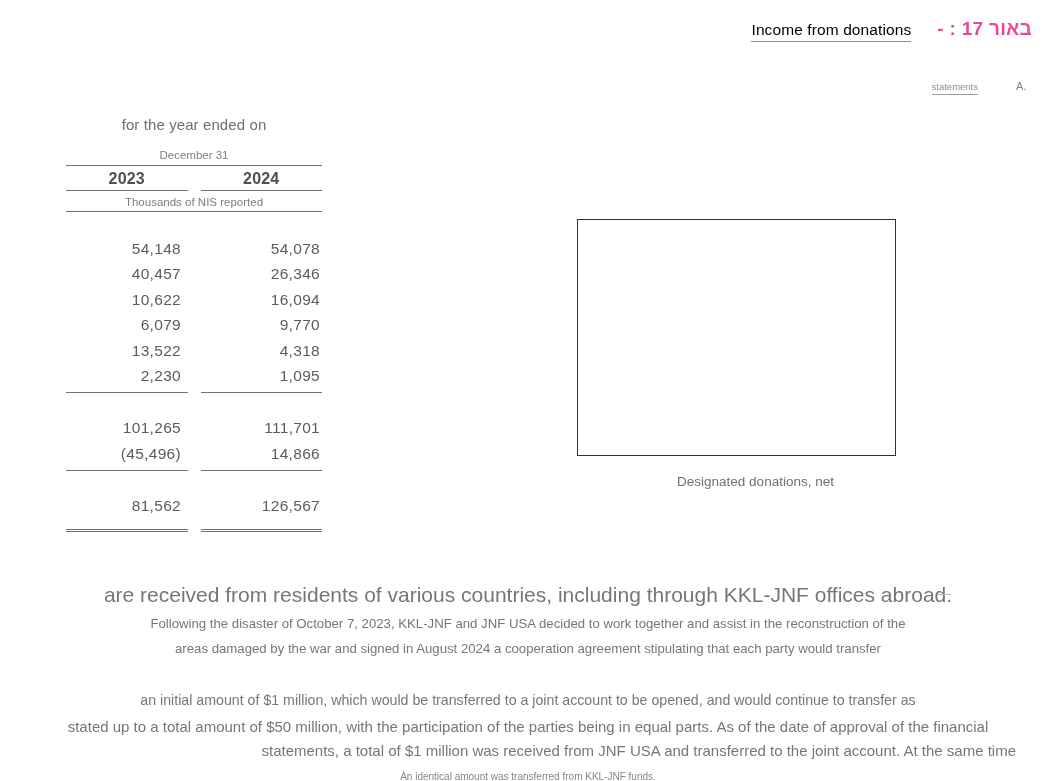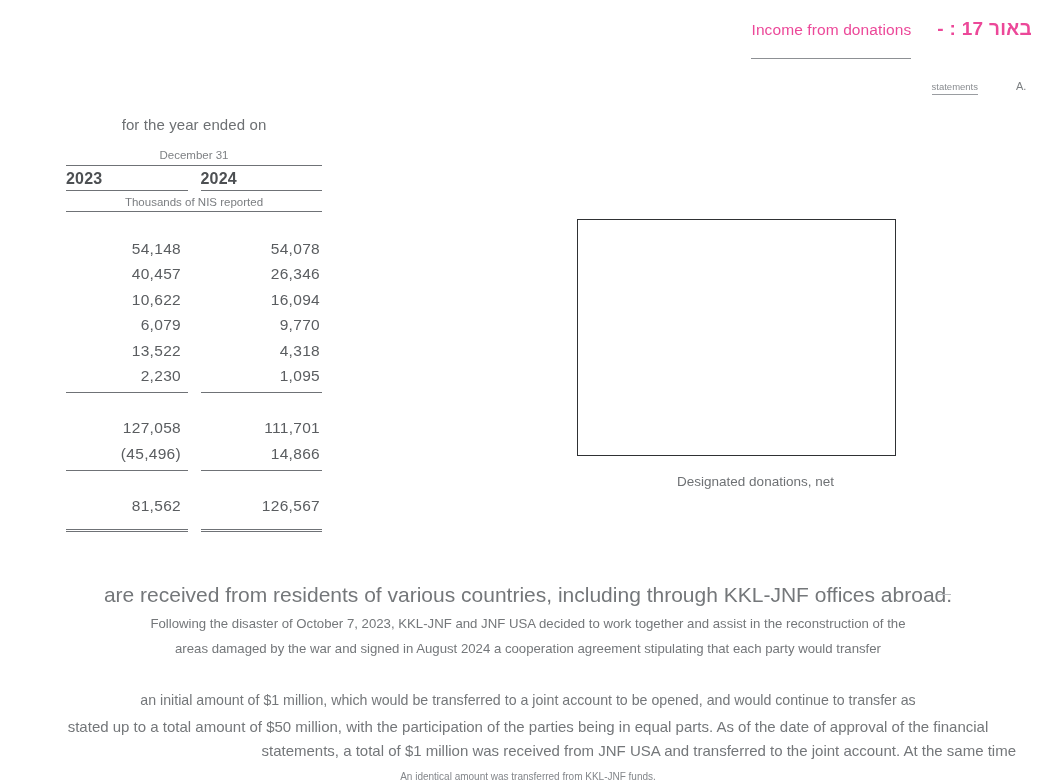--- a/index.html
+++ b/index.html
@@ -22,22 +22,22 @@
     position: absolute;
     top: 18px; left: 0; right: 24px;
     display: flex;
     justify-content: flex-end;
     align-items: baseline;
     gap: 26px;
   }
   #note-title {
     font-size: 15.5px;
     letter-spacing: .1px;
-    color: #ec4899;
-    padding-bottom: 19px;
+    color: #000000;
+    padding-bottom: 2px;
     border-bottom: 1.4px solid #8d9094;
     white-space: nowrap;
   }
   #note-label {
     direction: rtl;
     font-size: 19px;
     font-weight: 700;
     color: #ec4899;
     white-space: nowrap;
     letter-spacing: .3px;
@@ -104,21 +104,21 @@
     border-bottom: 1.1px solid #6f7276;
     height: 3.5px;
   }
 
   .year-row {
     display: flex; gap: 13px;
     margin: 4px 0 2px 0;
   }
   .year-row > div {
     flex: 1 1 0;
-    text-align: left;
+    text-align: center;
     font-size: 16px;
     font-weight: 600;
     color: #4d5053;
     letter-spacing: .2px;
   }
   #units-label {
     font-size: 11.5px;
     color: #7a7d80;
     text-align: center;
     margin: 5px 0 3px 0;
@@ -249,21 +249,21 @@
   </div>
 
   <div class="rule-pair">
     <div></div>
     <div></div>
   </div>
 
   <div class="spacer-26"></div>
 
   <div class="num-row">
-    <div>127,058</div>
+    <div>101,265</div>
     <div>111,701</div>
   </div>
 
   <div class="num-row">
     <div>(45,496)</div>
     <div>14,866</div>
   </div>
 
   <div class="rule-pair">
     <div></div>

